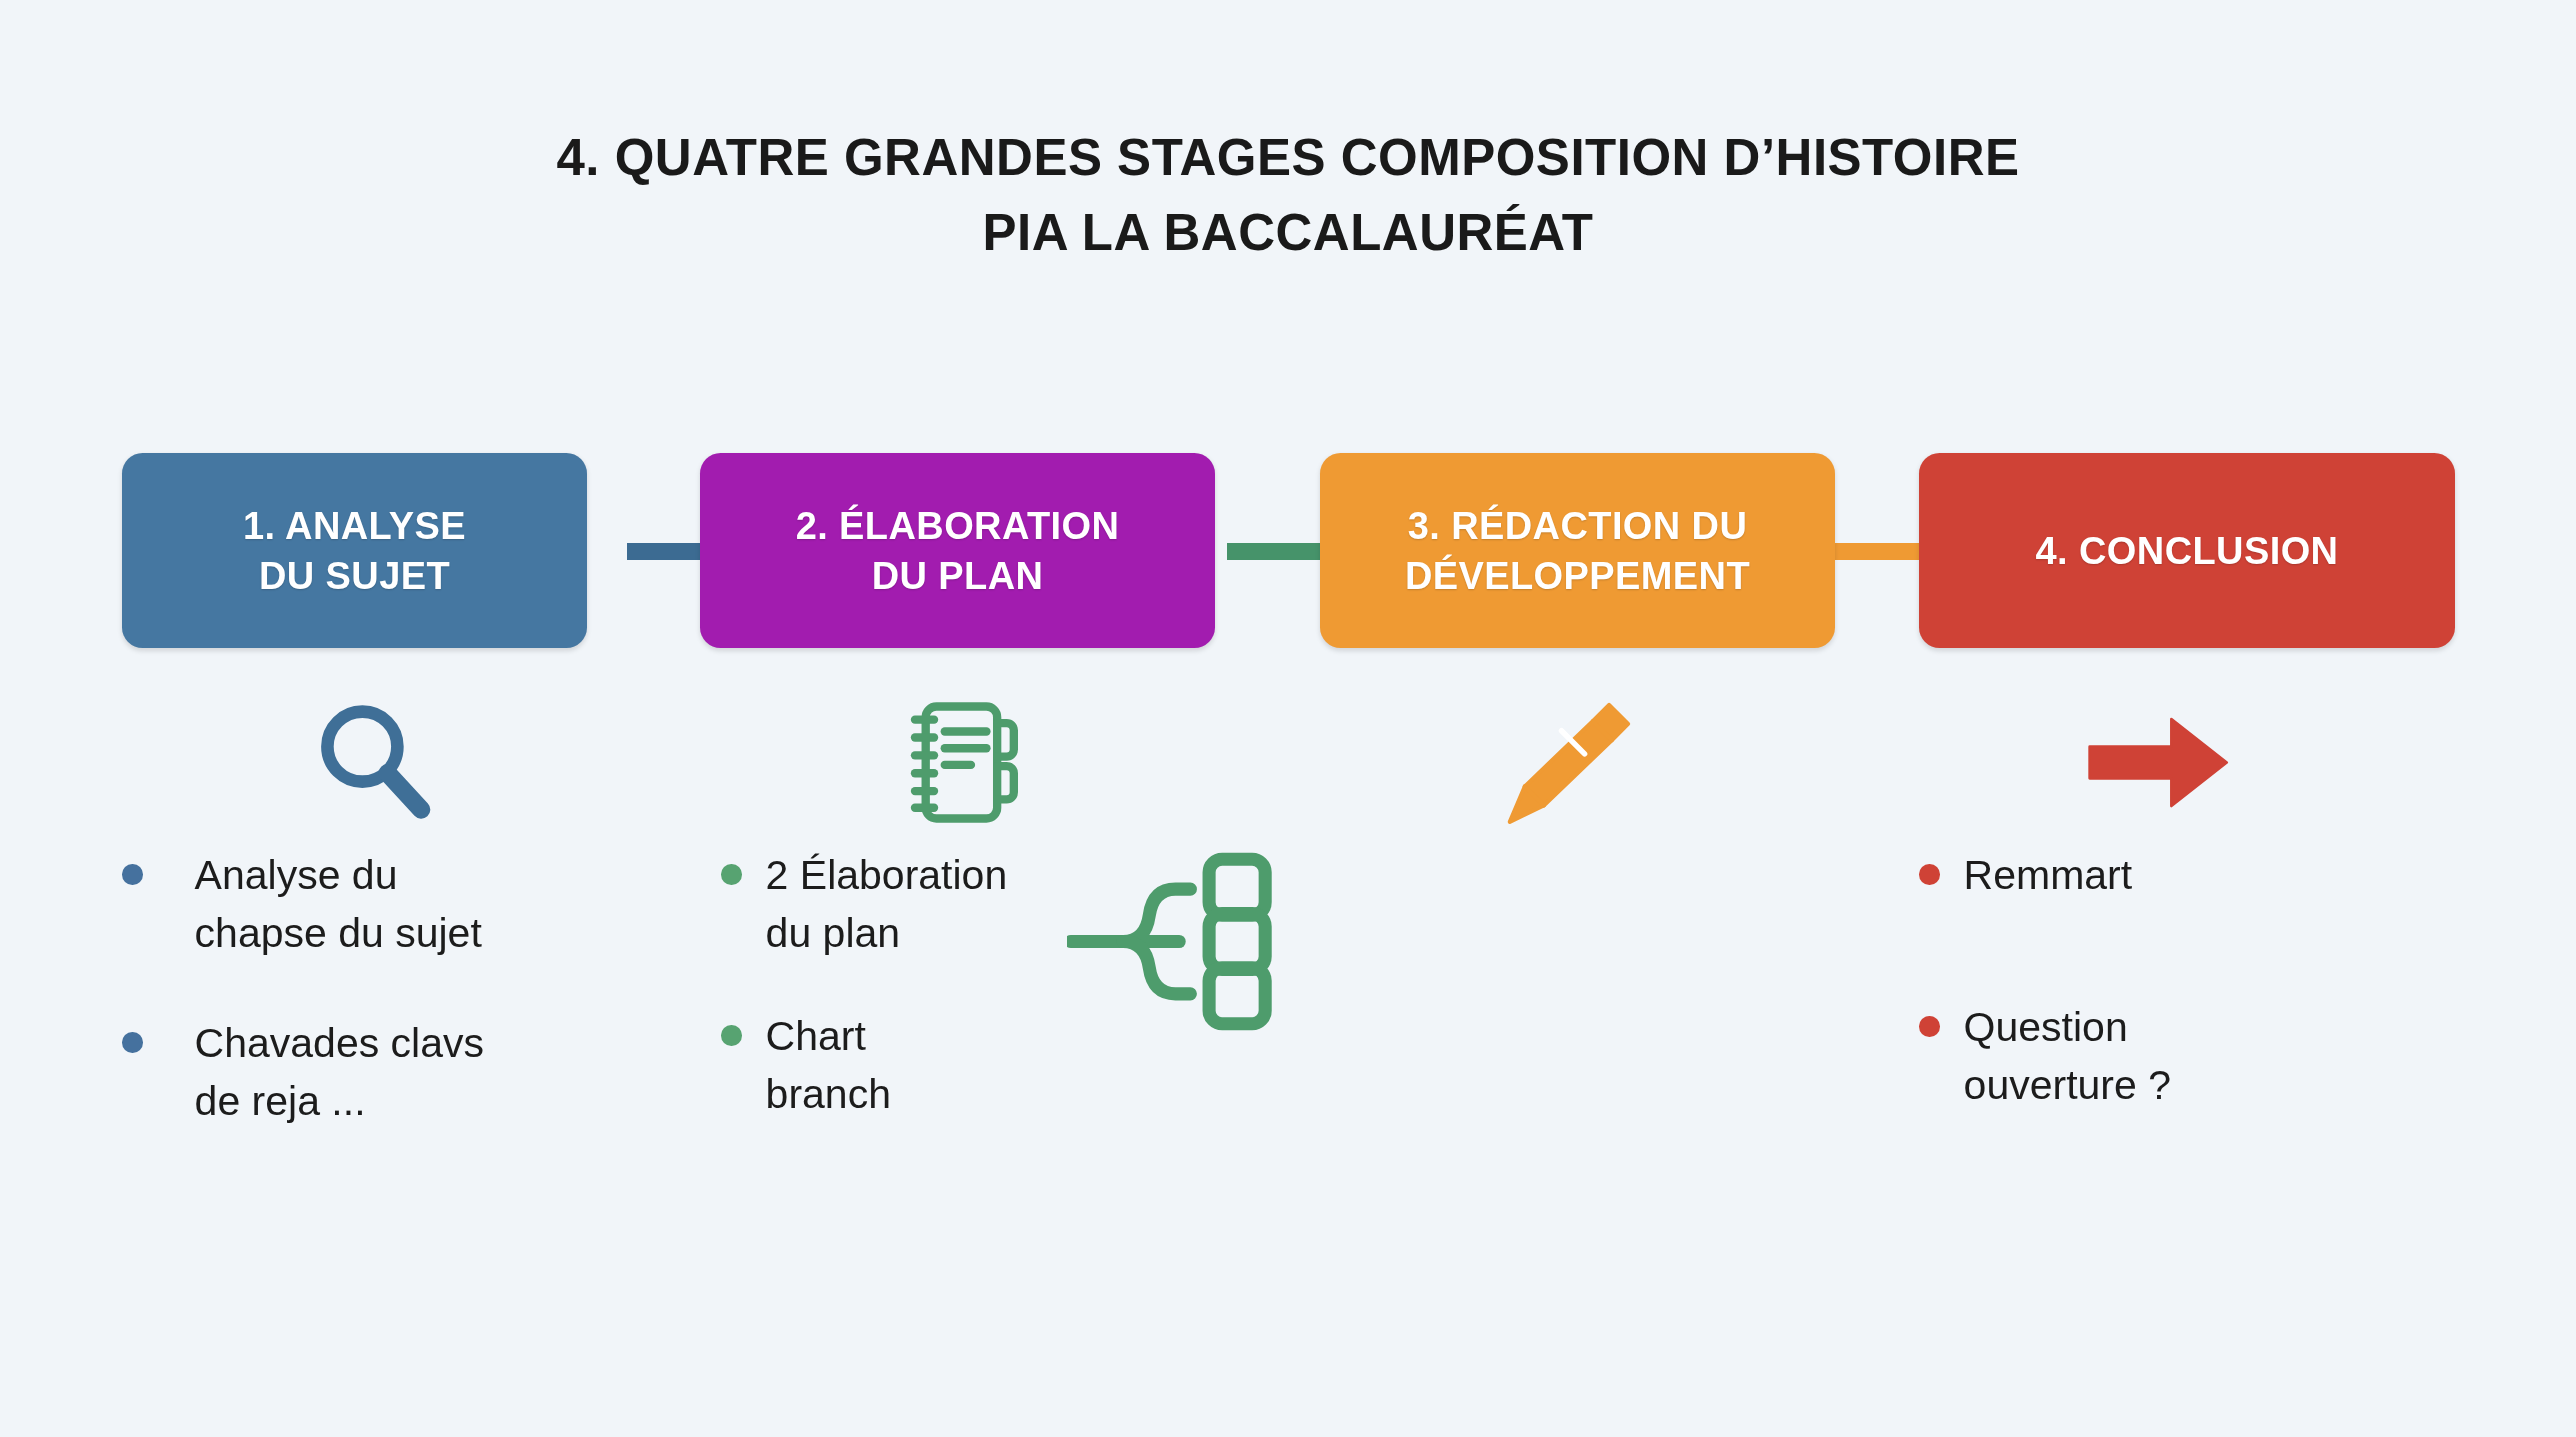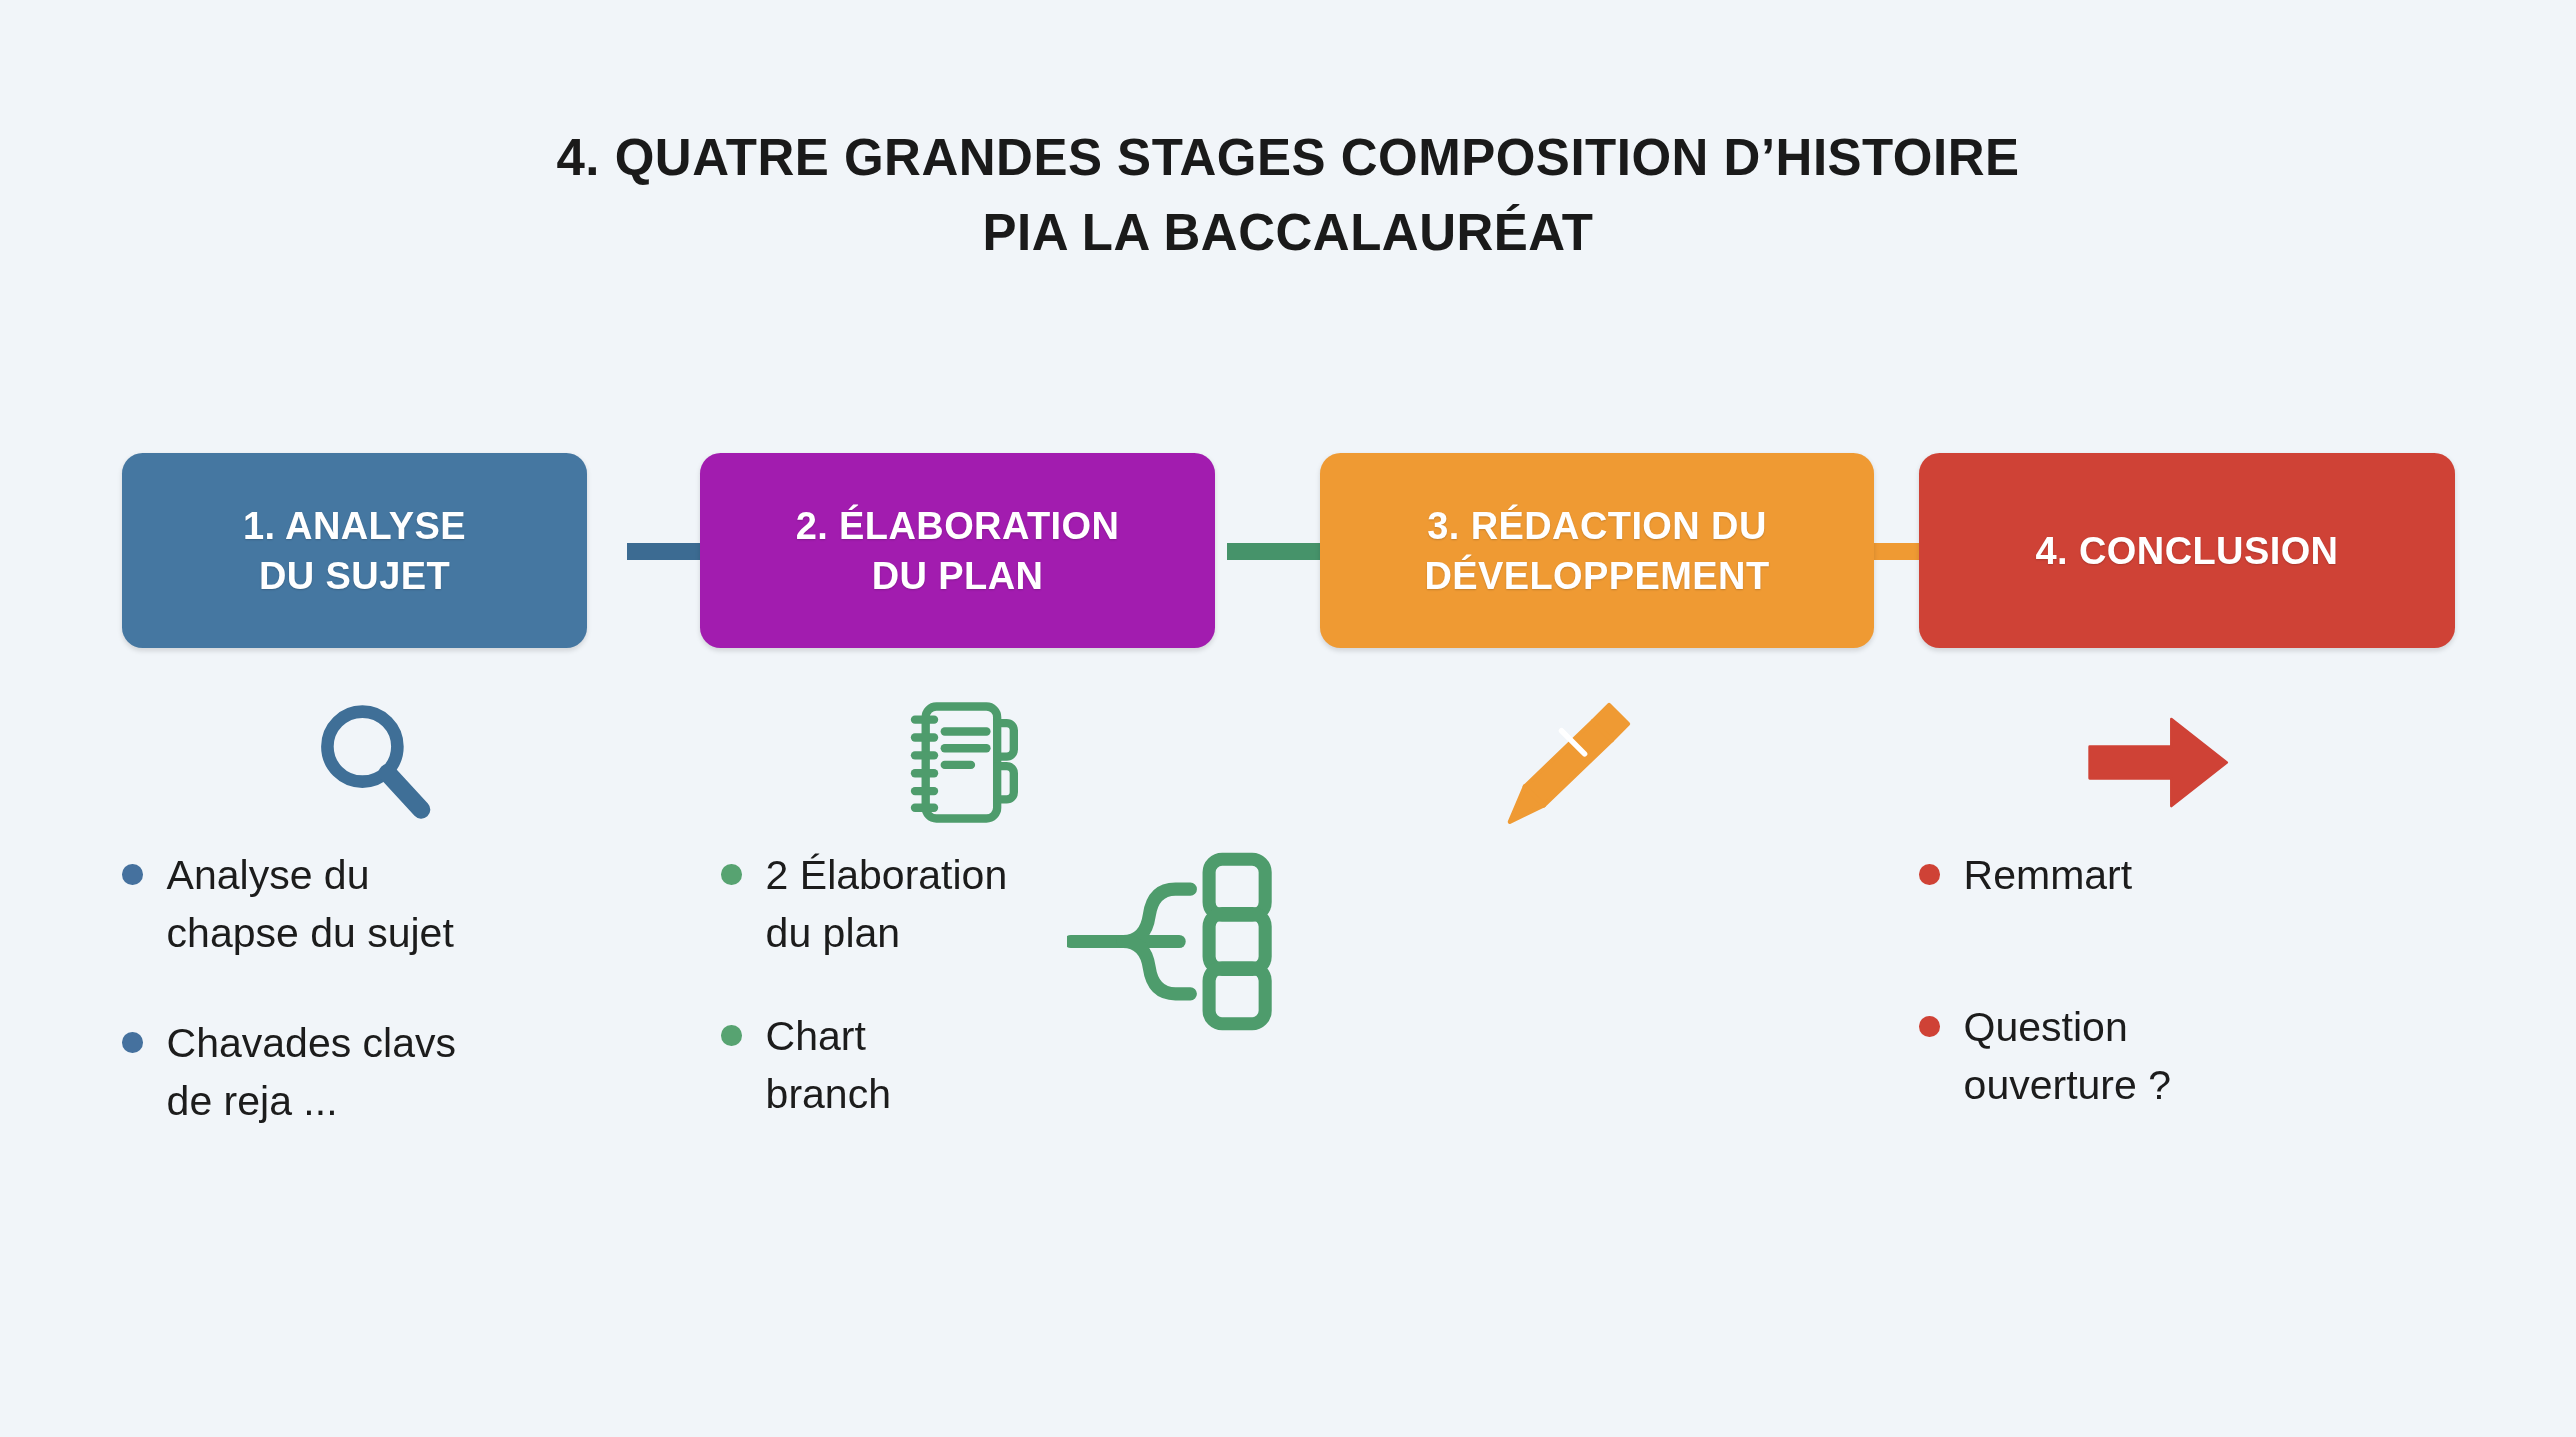--- a/index.html
+++ b/index.html
@@ -64,21 +64,21 @@
   .connector {
     position: absolute;
     top: 90px;
     height: 17px;
     z-index: 1;
   }
 
   
   #stage-box-1 { left: 0px;    width: 465px; background: #4577a1; }
   #stage-box-2 { left: 578px;  width: 515px; background: #a21caf; }
-  #stage-box-3 { left: 1198px; width: 554px; background: #ef9a33; }
+  #stage-box-3 { left: 1198px; width: 515px; background: #ef9a33; }
   #stage-box-4 { left: 1797px; width: 536px; background: #cf4236; }
 
   #connector-1 { left: 505px;  width: 103px; background: #3c6b92; }
   #connector-2 { left: 1105px; width: 103px; background: #46936a; }
   #connector-3 { left: 1704px; width: 103px; background: #ef9a33; }
 
   
   .column {
     position: absolute;
     top: 678px;
@@ -126,21 +126,21 @@
   }
 
   
   #column-1 .bullet-dot { background: #45719e; }
   #column-2 .bullet-dot { background: #57a371; }
   #column-3 .bullet-dot { background: #ef9a33; }
   #column-4 .bullet-dot { background: #cf4236; }
 
   #column-3 .bullet-item { margin-bottom: 81px; }
   #column-4 .bullet-item { margin-bottom: 94px; }
-  #column-1 .bullet-item { margin-bottom: 52px; }
+  #column-1 .bullet-item { margin-bottom: 52px; gap: 28px; }
 
   
   #branch-graphic {
     position: absolute;
     left: 346px;
     top: 170px;
   }
 
   .no-wrap { white-space: pre-line; }
 </style>

